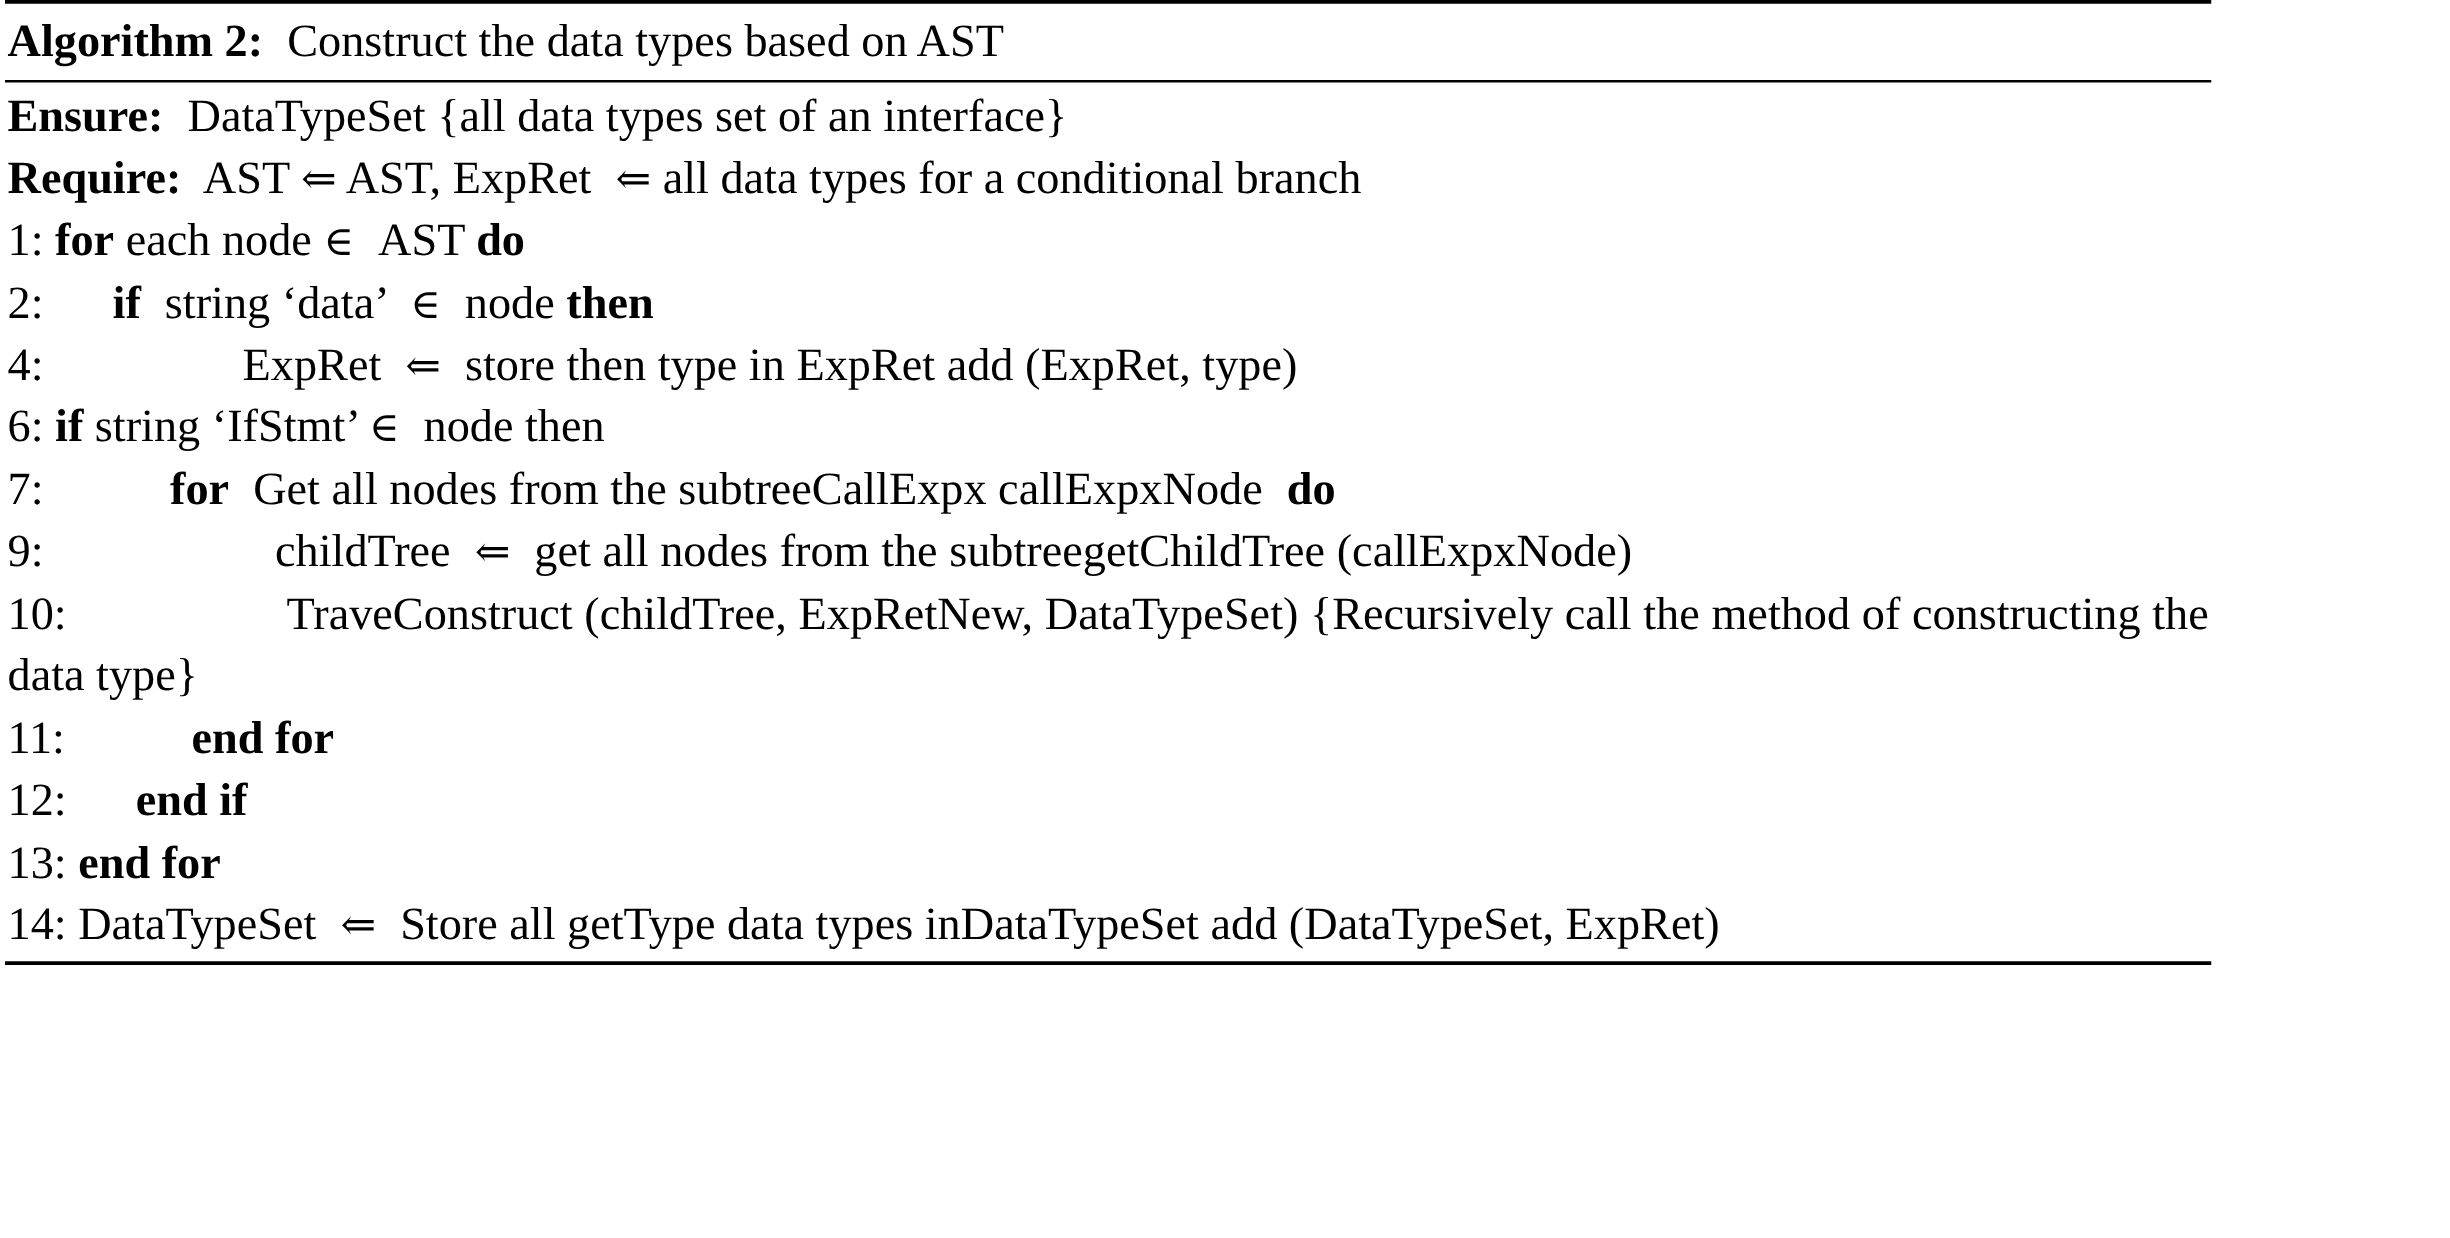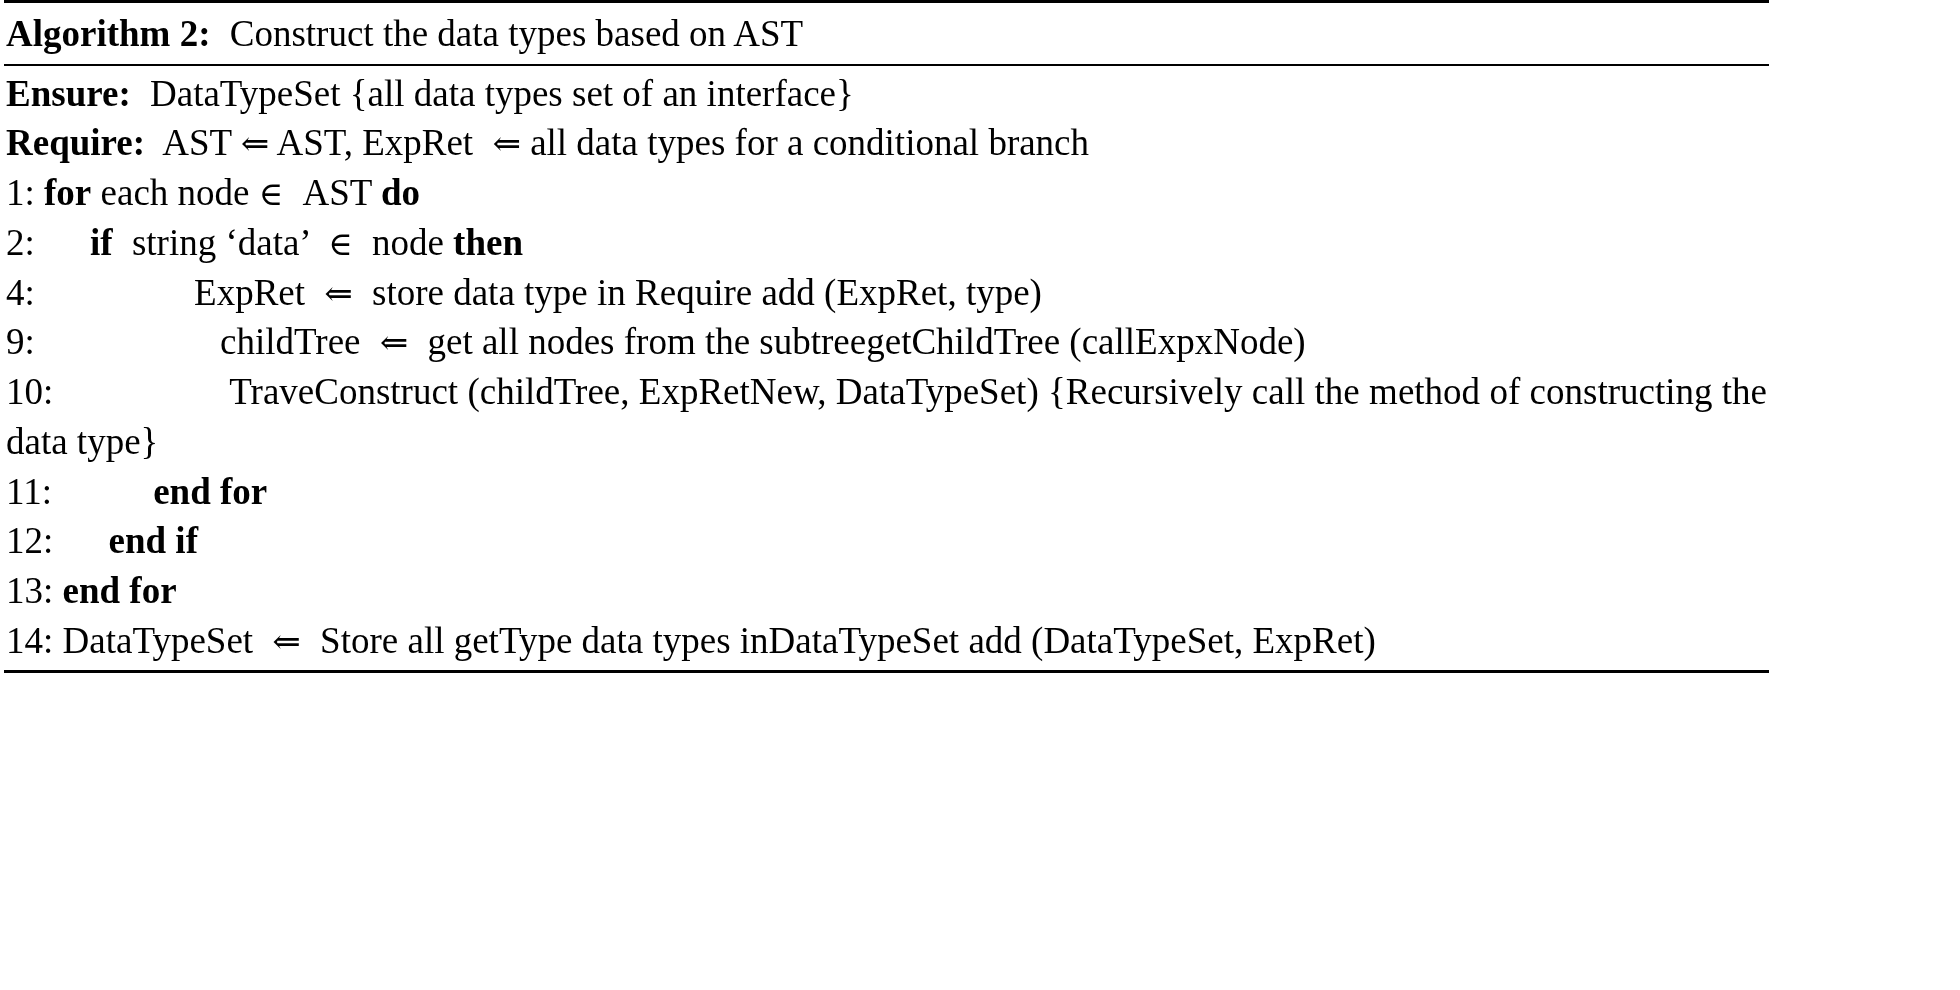--- a/index.html
+++ b/index.html
@@ -129,25 +129,38 @@
       <span class="sp"></span><span class="mem">∈</span>
       <span class="sp"></span><span>node</span>
       <span class="kw">then</span>
     </div>
 
 
     <div class="line">
       <span class="num">4:</span><span class="ind4"></span>
       <span>ExpRet</span>
       <span class="sp"></span><span class="arrow">⇐</span>
-      <span class="sp"></span><span>store data type in Require  add (ExpRet, type)</span>
+      <span class="sp"></span><span>store then type in ExpRet  add (ExpRet, type)</span>
     </div>
 
 
+    <div class="line">
+      <span class="num">6:</span>
+      <span class="kw">if</span>
+      <span>string ‘IfStmt’</span>
+      <span class="mem">∈</span>
+      <span class="sp"></span><span>node then</span>
+    </div>
 
+    <div class="line">
+      <span class="num">7:</span><span class="ind3"></span>
+      <span class="kw">for</span>
+      <span class="sp"></span><span>Get all nodes from the subtreeCallExpx  callExpxNode</span>
+      <span class="sp"></span><span class="kw">do</span>
+    </div>
 
 
     <div class="line">
       <span class="num">9:</span><span class="ind5"></span>
       <span>childTree</span>
       <span class="sp"></span><span class="arrow">⇐</span>
       <span class="sp"></span><span>get all nodes from the subtreegetChildTree (callExpxNode)</span>
     </div>
 
     <div class="line wrap">

